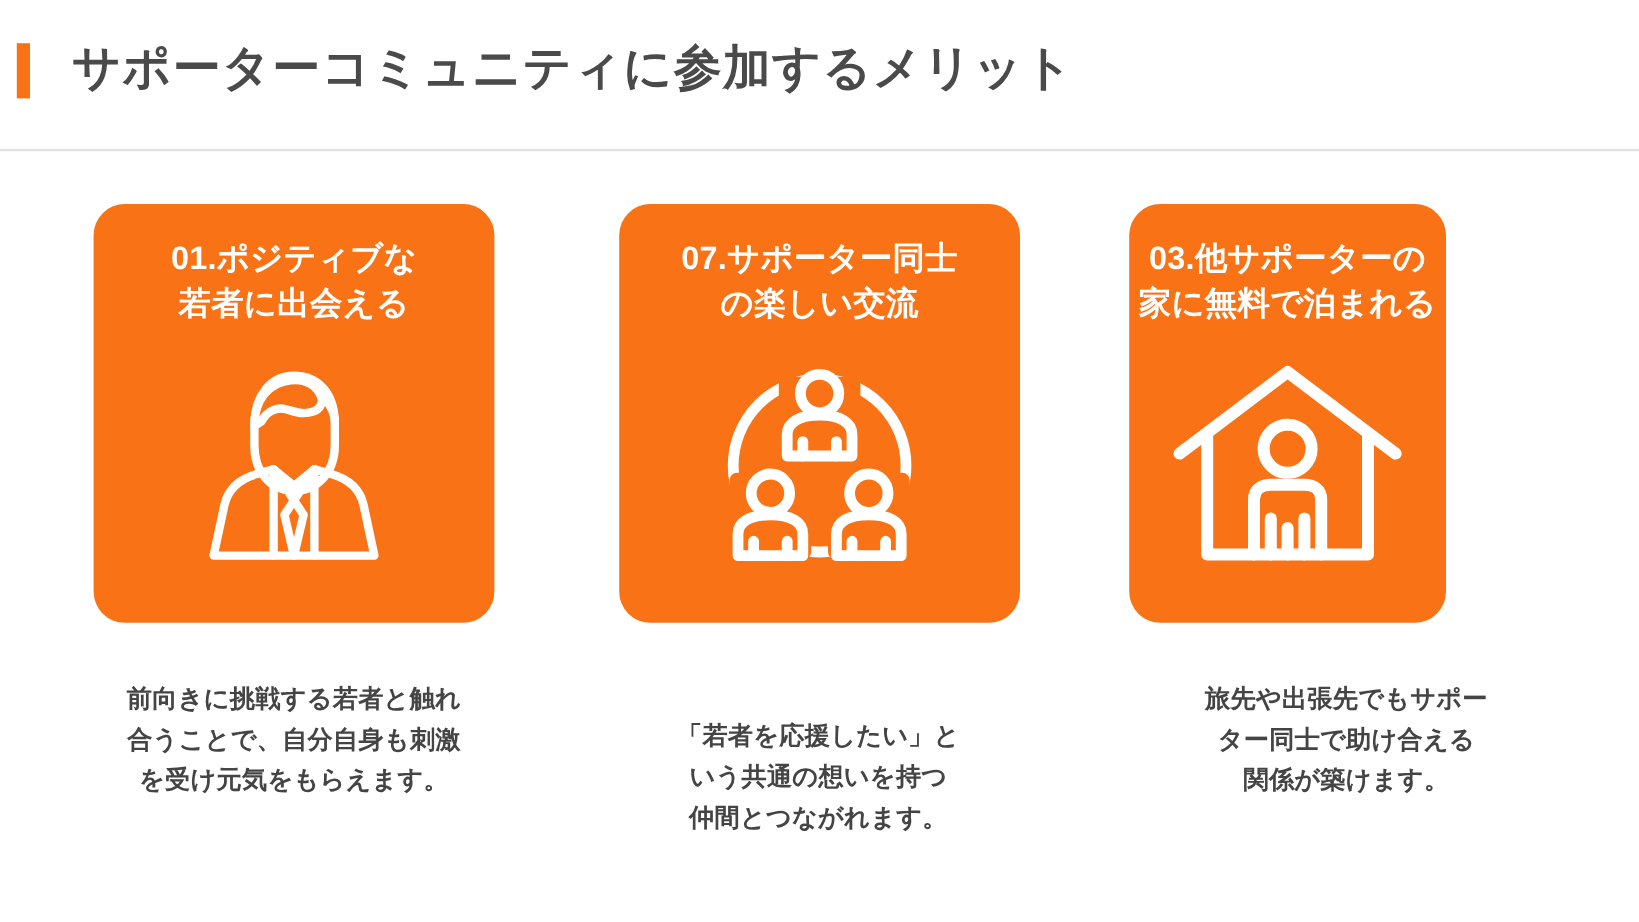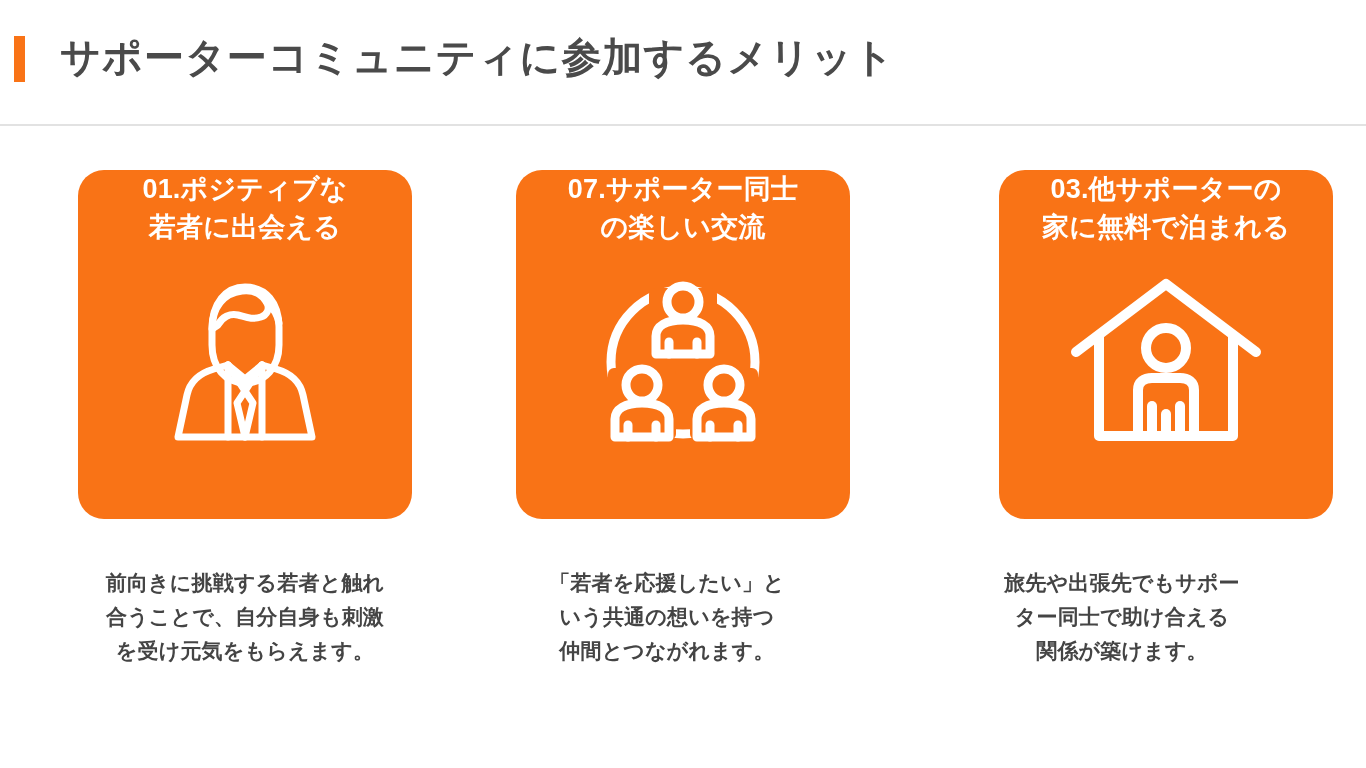--- a/index.html
+++ b/index.html
@@ -70,25 +70,26 @@
 
   .benefit-card {
     position: absolute;
     top: 0;
     height: 349px;
     background: #f97316;
     border-radius: 26px;
     display: flex;
     flex-direction: column;
     align-items: center;
+    padding-top: 26px;
   }
 
   .benefit-card.card-1 { left: 78px;  width: 334px; }
   .benefit-card.card-2 { left: 516px; width: 334px; }
-  .benefit-card.card-3 { left: 999px; width: 334px; }
+  .benefit-card.card-3 { left: 941px; width: 264px; }
 
   .card-title {
     color: #ffffff;
     font-size: 27px;
     font-weight: 700;
     line-height: 1.42;
     text-align: center;
     letter-spacing: 0.2px;
     white-space: pre-line;
   }
@@ -118,21 +119,21 @@
     font-size: 21px;
     font-weight: 700;
     line-height: 1.62;
     color: #444444;
     text-align: center;
     white-space: pre-line;
     letter-spacing: 0.2px;
   }
 
   .card-caption.cap-1 { left: 68px;  width: 354px; }
-  .card-caption.cap-2 { left: 500px; width: 334px; }
+  .card-caption.cap-2 { left: 515px; width: 334px; margin-top: 31px; }
   .card-caption.cap-3 { left: 950px; width: 344px; }
 </style>
 </head>
 <body>
 
 <div class="slide-header">
   <div class="title-accent-bar"></div>
   <h1 class="slide-title">サポーターコミュニティに参加するメリット</h1>
 </div>
 <div class="header-divider"></div>

